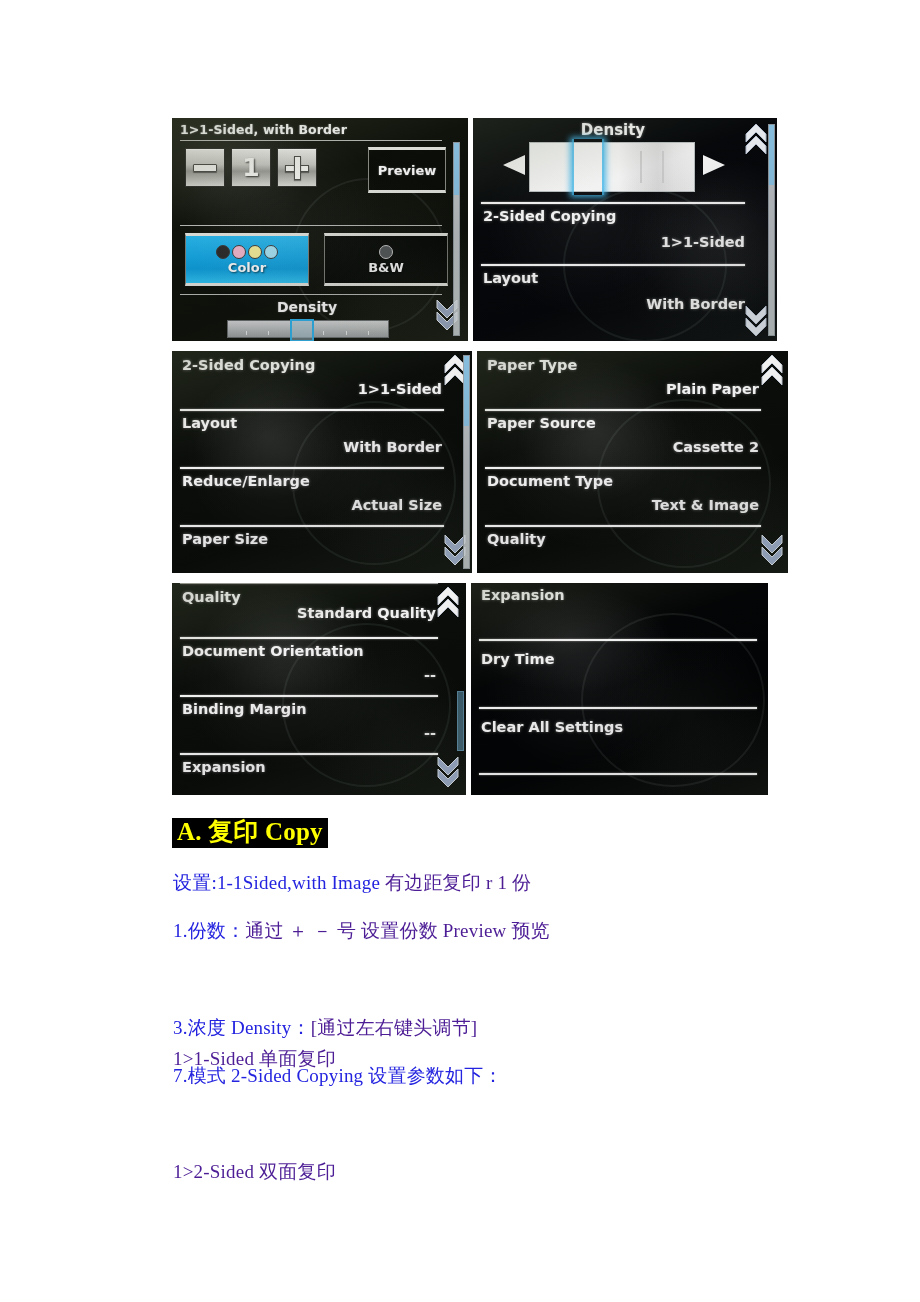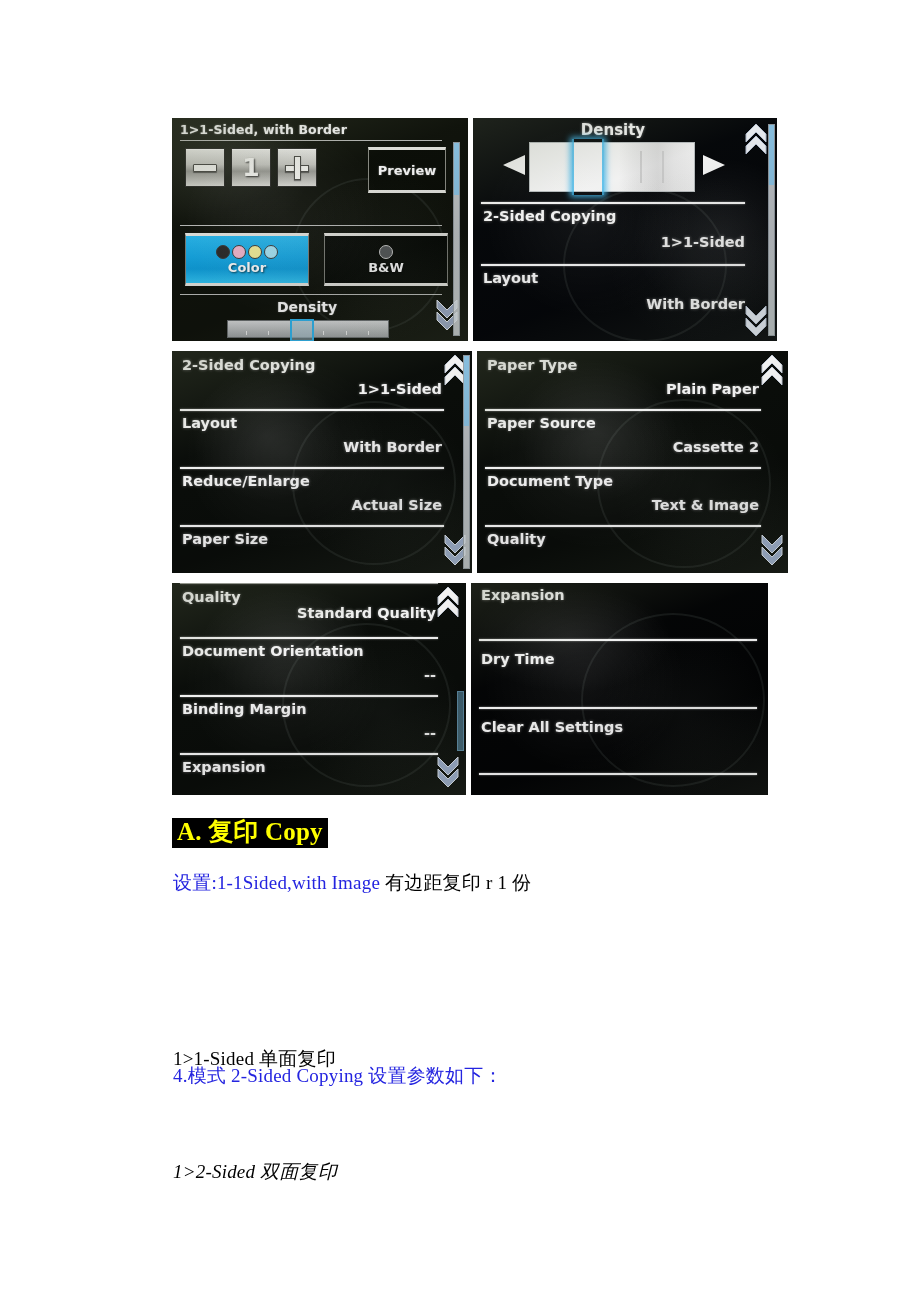--- a/index.html
+++ b/index.html
@@ -245,29 +245,29 @@
     letter-spacing:0.2px;
   }
   .heading .cn{font-family:"DejaVu Sans", sans-serif;}
   .body-line{
     position:absolute;left:137px;
     font-size:19px;
     color:#2424e0;
     white-space:nowrap;
     letter-spacing:0.2px;
   }
-  .body-line .red{color:#000000;}
+  .body-line .red{color:#4c1d95;}
   .body-line .blue{color:#2424e0;}
   .ln1{top:870px;}
   .ln2{top:918px;}
   .ln3{top:966px;}
   .ln4{top:1015px;}
   .ln5{top:1063px;}
   .ln6{top:1046px;}
-  .ln7{top:1159px;font-style:italic;}
+  .ln7{top:1159px;}
 </style>
 </head>
 <body>
 
 <div class="page">
 
   <div class="shots">
 
     <div class="shot-row">
 
@@ -564,17 +564,19 @@
           </div>
           <div class="sep" style="left:8px;top:190px;width:278px;"></div>
         </div>
       </div>
     </div>
   </div>
 
   <div class="heading"><span>A. </span><span class="cn">复印</span><span> Copy</span></div>
 
   <div class="body-line ln1" id="ln-0"><span class="blue">设置:1-1Sided,with Image </span><span class="red">有边距复印 r 1 份</span></div>
-  <div class="body-line ln5" id="ln-4"><span class="blue">4.模式 2-Sided Copying 设置参数如下：</span></div>
+  <div class="body-line ln2" id="ln-1"><span class="blue">1.份数：</span><span class="red">通过 ＋ － 号 设置份数   Preview 预览</span></div>
+  <div class="body-line ln4" id="ln-3"><span class="blue">3.浓度 Density：</span><span class="red">[通过左右键头调节]</span></div>
+  <div class="body-line ln5" id="ln-4"><span class="blue">7.模式 2-Sided Copying 设置参数如下：</span></div>
   <div class="body-line ln6" id="ln-5"><span class="red">1&gt;1-Sided  单面复印</span></div>
   <div class="body-line ln7" id="ln-6"><span class="red">1&gt;2-Sided 双面复印</span></div>
 
 </div>
 
 </body></html>

